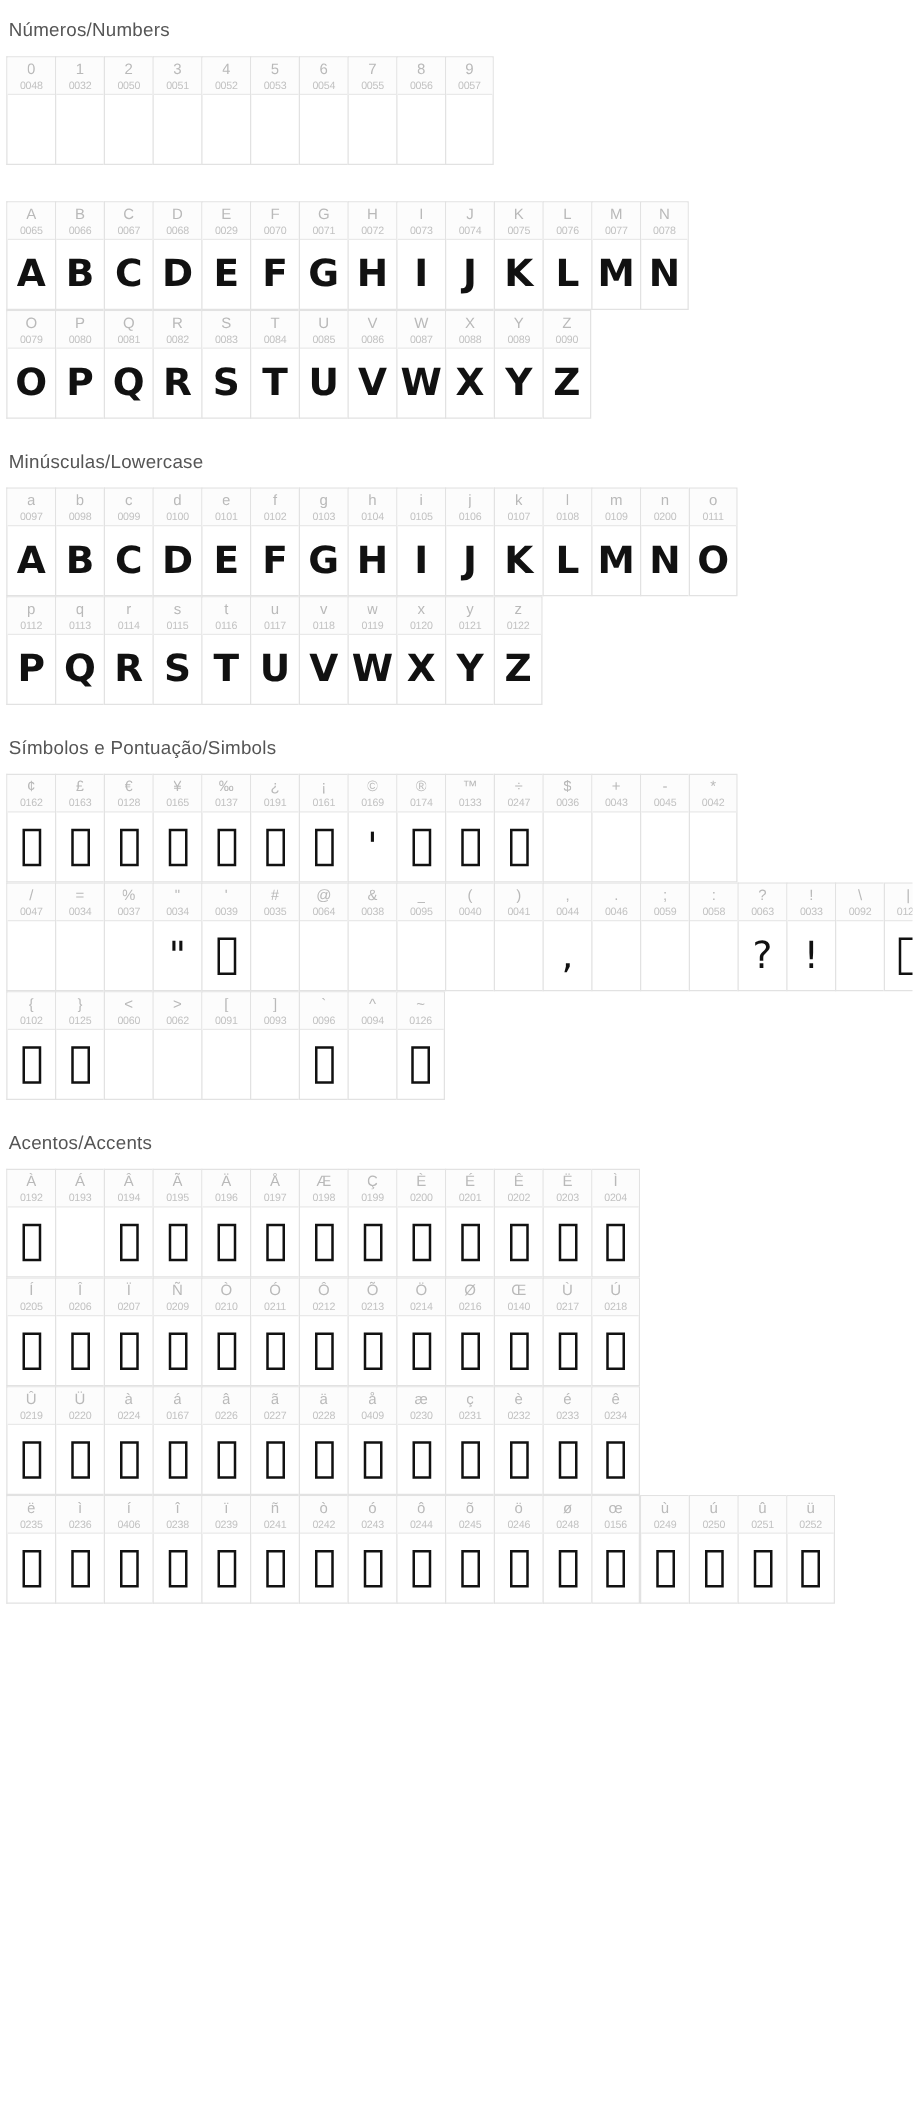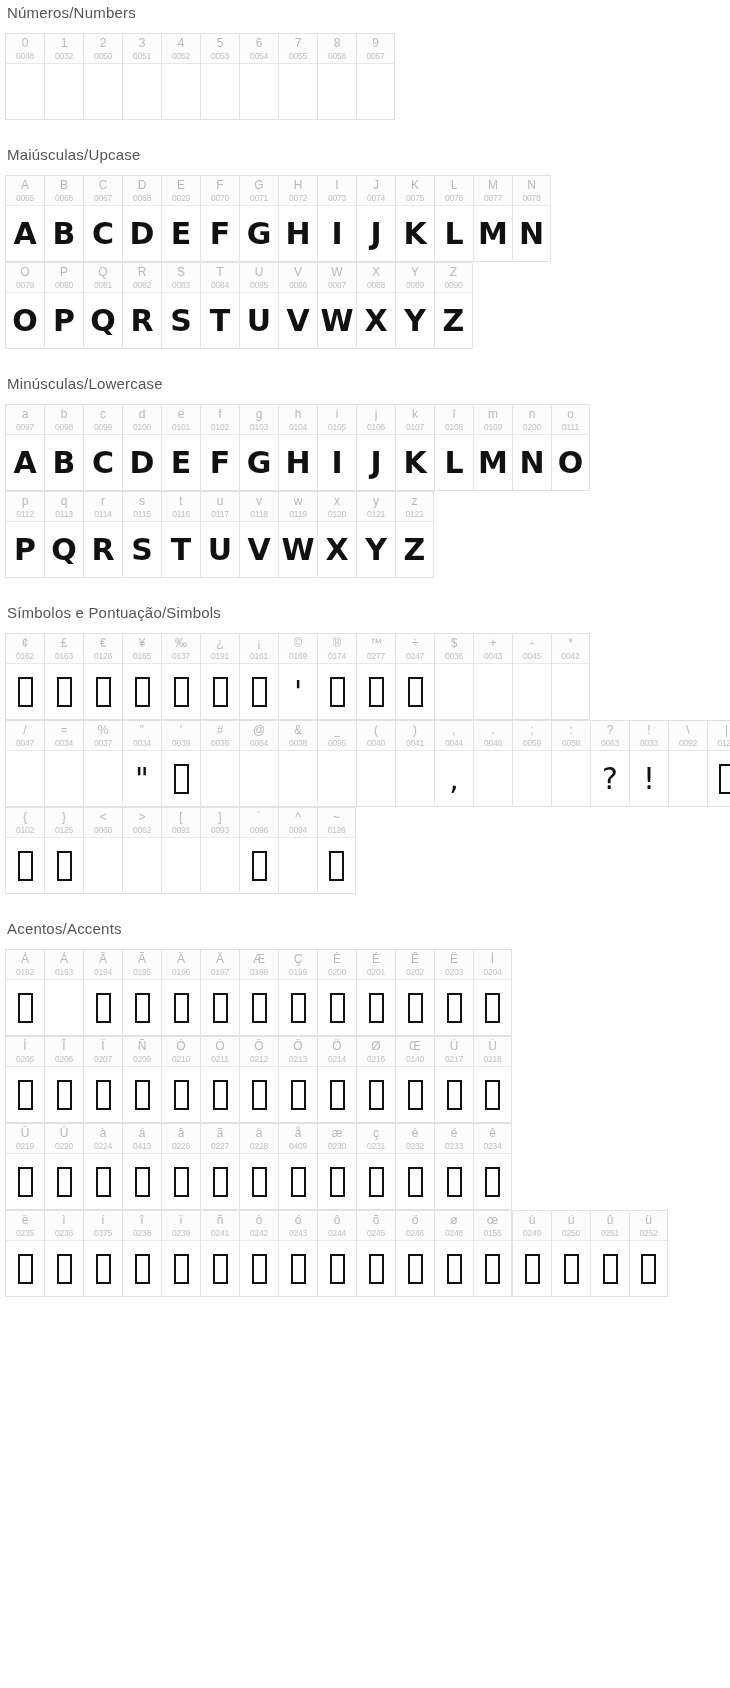--- a/index.html
+++ b/index.html
@@ -8,21 +8,21 @@
     background: #ffffff;
   }
   body {
     width: 730px;
     font-family: "Liberation Sans", sans-serif;
     color: #333333;
   }
   .page {
     width: 652px;
     box-sizing: border-box;
-    padding: 0 0 10px 0;
+    padding: 12px 0 10px 0;
   }
   .section {
     margin: 0 0 0 0;
   }
   .section-title {
     font-size: 15px;
     color: #555555;
     font-weight: normal;
     padding: 0 0 0 7px;
     margin: 0;
@@ -187,21 +187,20 @@
                 <div class="ch-label">9</div>
                 <div class="code">0057</div>
               </div>
               <div class="glyph">9</div>
             </div>
           </div>
         </div>
       </div>
       <div class="section">
         <div class="spacer-22"></div>
-        <div class="section-title">Maiúsculas/Upcase</div>
         <div class="grid">
           <div class="row">
             <div class="cell">
               <div class="head">
                 <div class="ch-label">A</div>
                 <div class="code">0065</div>
               </div>
               <div class="glyph glyph-script">A</div>
             </div>
             <div class="cell">
@@ -656,21 +655,21 @@
                 <div class="ch-label">®</div>
                 <div class="code">0174</div>
               </div>
               <div class="glyph">
                 <span class="tofu"></span>
               </div>
             </div>
             <div class="cell">
               <div class="head">
                 <div class="ch-label">™</div>
-                <div class="code">0277</div>
+                <div class="code">0133</div>
               </div>
               <div class="glyph">
                 <span class="tofu"></span>
               </div>
             </div>
             <div class="cell">
               <div class="head">
                 <div class="ch-label">÷</div>
                 <div class="code">0247</div>
               </div>
@@ -1185,21 +1184,21 @@
                 <div class="ch-label">à</div>
                 <div class="code">0224</div>
               </div>
               <div class="glyph">
                 <span class="tofu"></span>
               </div>
             </div>
             <div class="cell">
               <div class="head">
                 <div class="ch-label">á</div>
-                <div class="code">0413</div>
+                <div class="code">0167</div>
               </div>
               <div class="glyph">
                 <span class="tofu"></span>
               </div>
             </div>
             <div class="cell">
               <div class="head">
                 <div class="ch-label">â</div>
                 <div class="code">0226</div>
               </div>
@@ -1295,21 +1294,21 @@
                 <div class="ch-label">ì</div>
                 <div class="code">0236</div>
               </div>
               <div class="glyph">
                 <span class="tofu"></span>
               </div>
             </div>
             <div class="cell">
               <div class="head">
                 <div class="ch-label">í</div>
-                <div class="code">0375</div>
+                <div class="code">0406</div>
               </div>
               <div class="glyph">
                 <span class="tofu"></span>
               </div>
             </div>
             <div class="cell">
               <div class="head">
                 <div class="ch-label">î</div>
                 <div class="code">0238</div>
               </div>

